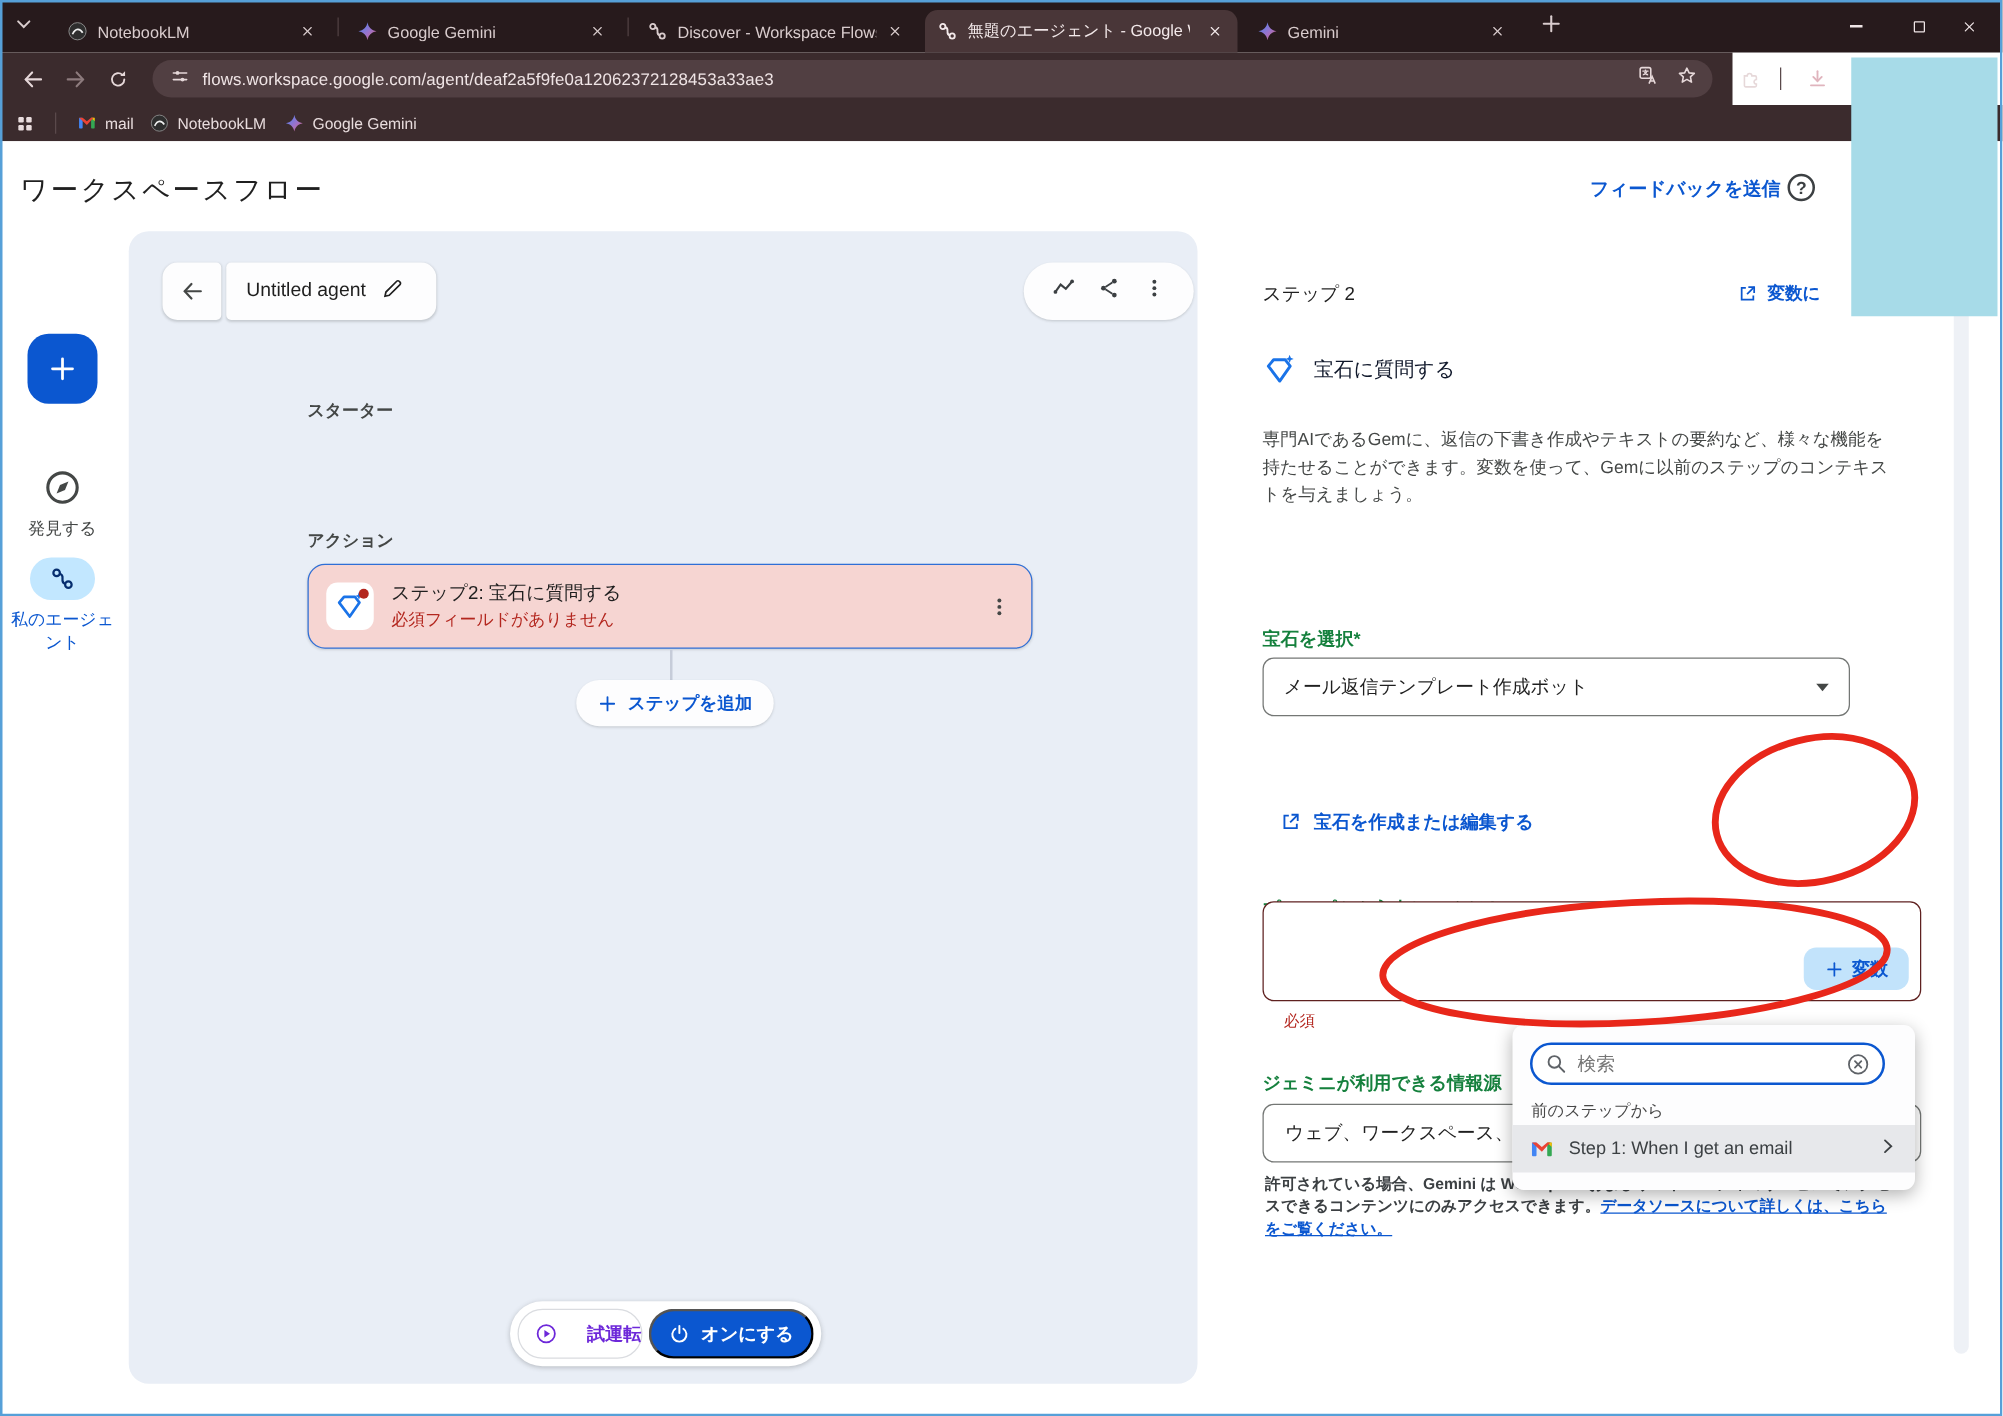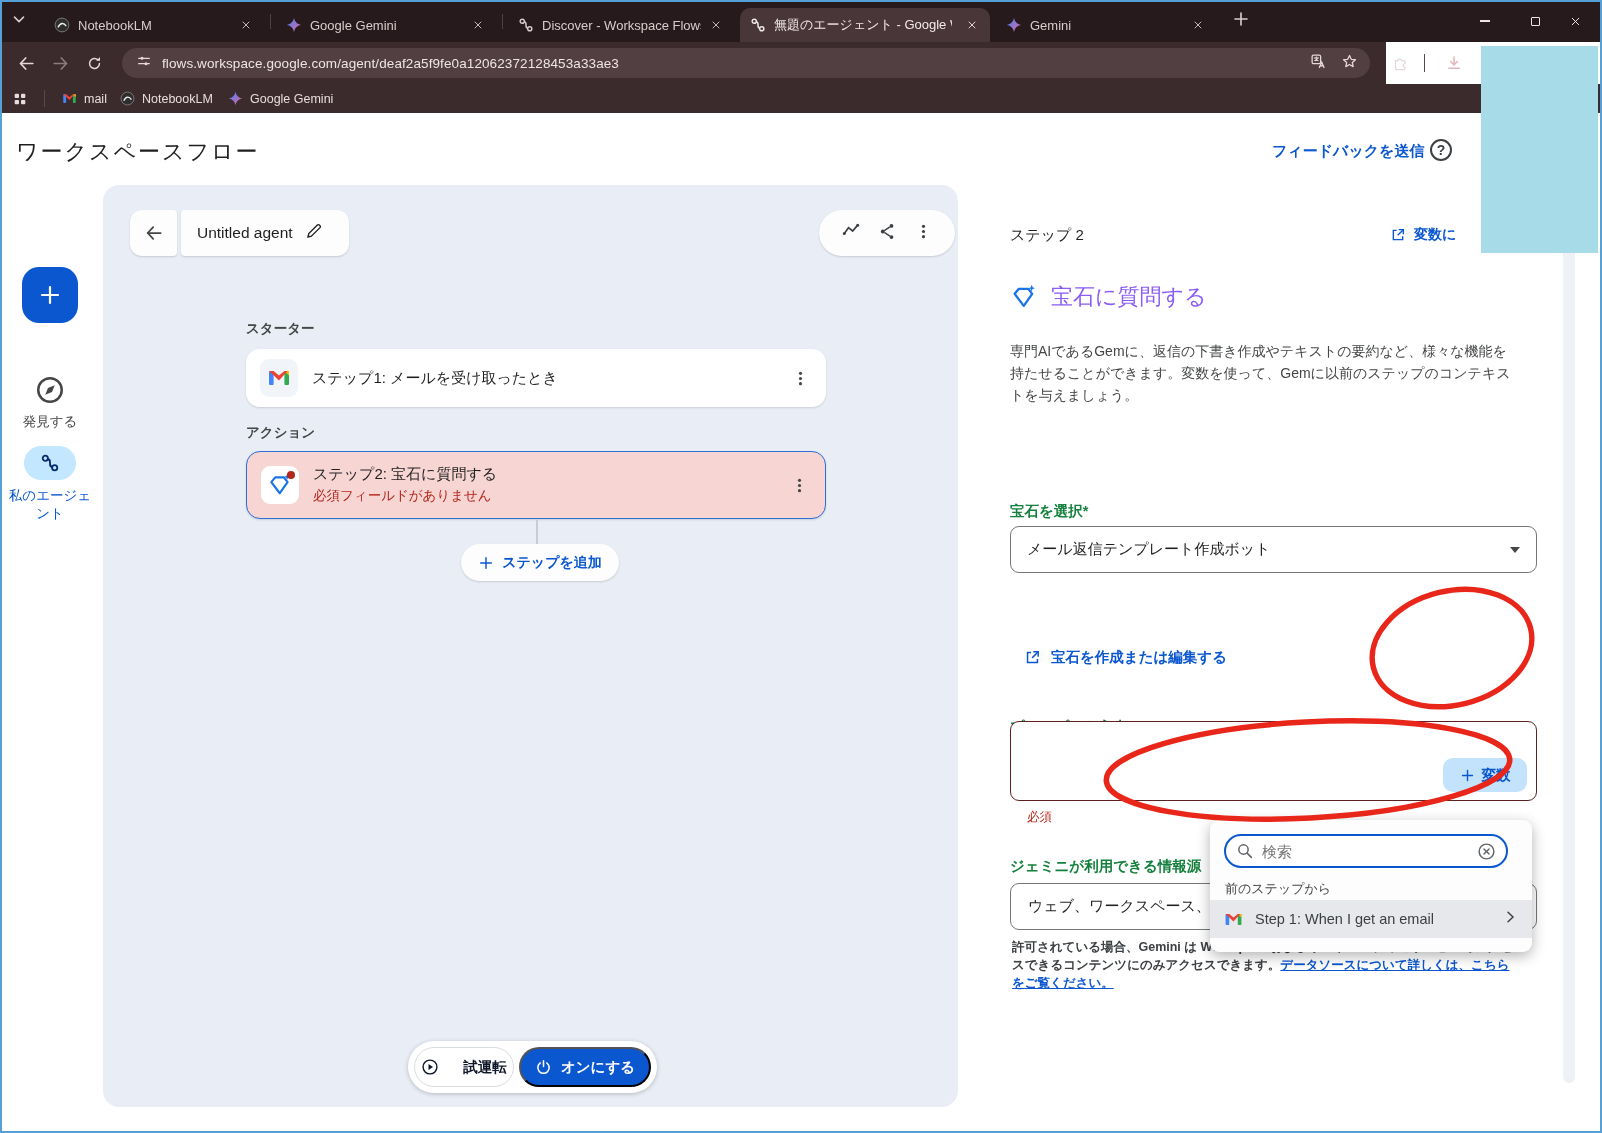--- a/index.html
+++ b/index.html
@@ -53,32 +53,32 @@
   .step-card.error { background:#f6d5d2; border:1.5px solid #2f6fd6; }
   .icon-box { width:38px; height:38px; border-radius:9px; background:#f1f4f9; display:flex; align-items:center; justify-content:center; position:relative; }
   .step-card.error .icon-box { background:#fff; }
   .err-dot { position:absolute; right:4px; top:5px; width:8px; height:8px; border-radius:50%; background:#b3261e; }
   .step-title { font-size:15px; color:#1f1f1f; }
   .step-sub { font-size:13.5px; color:#b3261e; margin-top:3px; }
   .kebab { margin-left:auto; color:#444746; width:24px; display:flex; justify-content:center; }
   .connector { position:absolute; left:433px; top:335px; width:2px; height:26px; background:#c6ccd9; }
   .add-step { position:absolute; left:358px; top:359px; width:158px; height:37px; border-radius:19px; display:flex; align-items:center; justify-content:center; gap:8px; color:#0b57d0; font-size:14px; font-weight:bold; }
   .run-bar { position:absolute; left:305px; top:856px; height:52px; background:#fff; border-radius:26px; box-shadow:0 1px 4px rgba(60,64,67,.3); display:flex; align-items:center; padding:6px; gap:5px; }
-  .btn-test { width:100px; height:40px; border-radius:20px; border:1px solid #dadce0; background:#fff; color:#0f172a; font-size:14.5px; font-weight:bold; display:flex; align-items:center; justify-content:center; gap:24px; }
+  .btn-test { width:100px; height:40px; border-radius:20px; border:1px solid #dadce0; background:#fff; color:#6d28d9; font-size:14.5px; font-weight:bold; display:flex; align-items:center; justify-content:flex-end; gap:24px; }
   .btn-on { width:132px; height:40px; border-radius:20px; background:#0b57d0; color:#fff; font-size:14.5px; font-weight:bold; display:flex; align-items:center; justify-content:center; gap:9px; }
 
   
   .panel { position:absolute; left:986px; top:87px; width:560px; }
   .panel-head { position:absolute; left:24px; top:26px; font-size:15px; color:#1f1f1f; }
   .vars-link { position:absolute; left:404px; top:26px; display:flex; gap:8px; align-items:center; color:#0b57d0; font-size:14px; font-weight:bold; }
   .gem-heading { position:absolute; left:24px; top:82px; display:flex; align-items:center; gap:13px; }
-  .gem-heading .txt { font-size:22px; color:#8b5cf6; }
+  .gem-heading .txt { font-size:16px; color:#0f172a; }
   .panel-desc { position:absolute; left:24px; top:140px; width:510px; font-size:14px; line-height:22px; color:#444746; }
   .field-label { position:absolute; left:24px; font-size:14.5px; font-weight:bold; color:#15803d; }
-  .select-box { position:absolute; left:24px; width:527px; height:47px; border:1px solid #747775; border-radius:9px; display:flex; align-items:center; padding:0 16px; font-size:15px; color:#1f1f1f; background:#fff; }
+  .select-box { position:absolute; left:24px; width:470px; height:47px; border:1px solid #747775; border-radius:9px; display:flex; align-items:center; padding:0 16px; font-size:15px; color:#1f1f1f; background:#fff; }
   .caret { margin-left:auto; width:0; height:0; border-left:5px solid transparent; border-right:5px solid transparent; border-top:6px solid #444746; }
   .edit-link { position:absolute; left:38px; top:448px; display:flex; gap:10px; align-items:center; color:#0b57d0; font-size:14.5px; font-weight:bold; }
   .prompt-area { position:absolute; left:24px; top:521px; width:527px; height:80px; border:1.5px solid #5f2120; border-radius:9px; background:#fff; }
   .var-chip { position:absolute; left:457px; top:558px; width:84px; height:34px; background:#c2e3fb; border-radius:10px; display:flex; align-items:center; justify-content:center; gap:7px; color:#0b57d0; font-size:14.5px; font-weight:bold; }
   .required { position:absolute; left:41px; top:609px; font-size:12.5px; color:#b3261e; }
   .sources-input { position:absolute; left:24px; top:683px; width:527px; height:47px; border:1px solid #747775; border-radius:9px; display:flex; align-items:center; padding:0 17px; font-size:15px; color:#1f1f1f; background:#fff; }
   .sources-help { position:absolute; left:26px; top:738px; width:505px; font-size:12.5px; line-height:18px; color:#3c4043; font-weight:bold; }
   .sources-help a { color:#0b57d0; text-decoration:underline; }
 
   
@@ -449,33 +449,20 @@
           </svg></span>
       <span><svg width="19" height="19" viewBox="0 0 24 24">
             <use href="#sy-share"></use>
           </svg></span>
       <span><svg width="19" height="19" viewBox="0 0 24 24">
             <use href="#sy-kebab"></use>
           </svg></span>
     </div>
 
     <div class="flow-label" style="top:135px">スターター</div>
-    <div class="step-card" style="top:164px;height:58px;">
-      <div class="icon-box">
-          <svg width="24" height="24" viewBox="0 0 24 24">
-            <use href="#sy-gmail"></use>
-          </svg>
-        </div>
-      <div class="step-title">ステップ1: メールを受け取ったとき</div>
-      <div class="kebab">
-          <svg width="19" height="19" viewBox="0 0 24 24">
-            <use href="#sy-kebab"></use>
-          </svg>
-        </div>
-    </div>
 
     <div class="flow-label" style="top:239px">アクション</div>
     <div class="step-card error" style="top:266px;height:68px;">
       <div class="icon-box">
         <svg width="26" height="26" viewBox="0 0 24 24">
             <use href="#sy-gem"></use>
           </svg>
         <span class="err-dot"></span>
       </div>
       <div>

